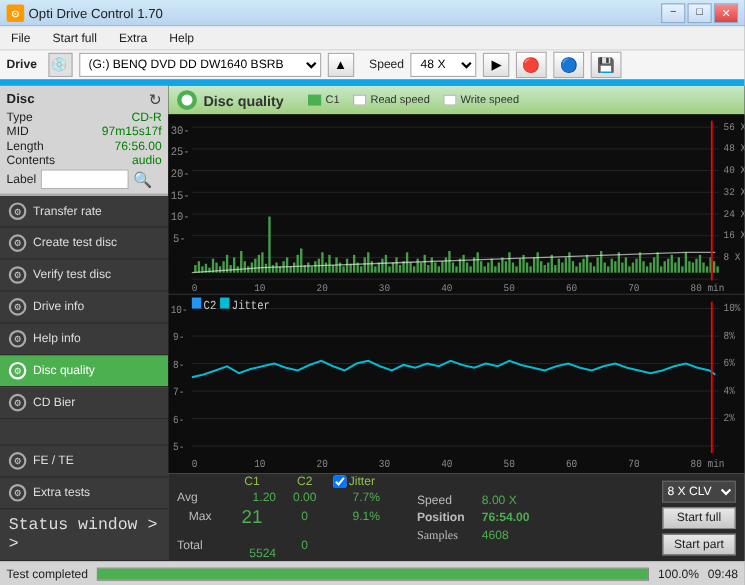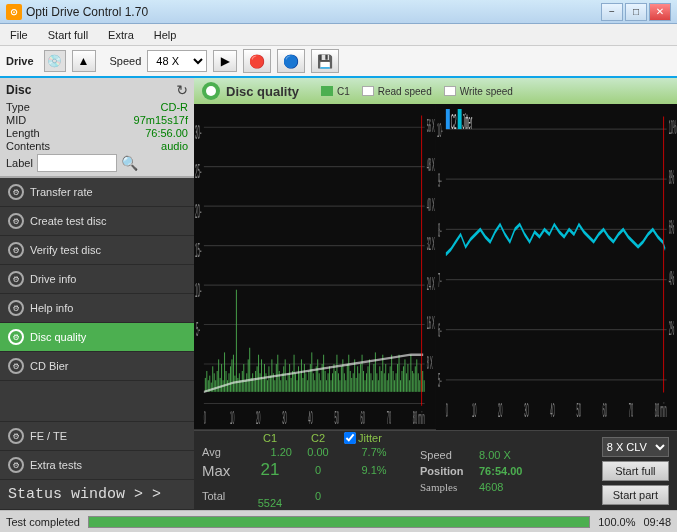--- a/index.html
+++ b/index.html
@@ -34,21 +34,21 @@
     }
     .menu-item { padding: 2px 6px; font-size: 11px; color: #222; cursor: pointer; }
 
     
     .drive-bar {
       background: #f5f5f5;
       height: 32px;
       display: flex;
       align-items: center;
       padding: 0 6px;
-      border-bottom: 2px solid #0ea5e9;
+      border-bottom: 6px solid #0ea5e9;
       gap: 6px;
     }
     .drive-label { font-size: 11px; color: #222; font-weight: bold; margin-right: 4px; }
     .drive-select {
       height: 22px;
       border: 1px solid #aaa;
       background: white;
       font-size: 11px;
       padding: 0 4px;
       min-width: 220px;
@@ -60,21 +60,21 @@
     .icon-btn { width: 28px; height: 24px; border: 1px solid #aaa; background: linear-gradient(to bottom, #fff, #ddd); cursor: pointer; display: flex; align-items: center; justify-content: center; font-size: 13px; }
 
     
     .main-layout {
       display: flex;
       height: calc(532px - 24px - 22px - 32px - 22px);
     }
 
     
     .sidebar {
-      width: 194px;
+      width: 153px;
       background: #3a3a3a;
       display: flex;
       flex-direction: column;
       flex-shrink: 0;
     }
 
     
     .disc-info {
       background: #d4d4d4;
       padding: 4px 6px;
@@ -218,20 +218,23 @@
 <div class="menu-bar">
   <span class="menu-item">File</span>
   <span class="menu-item">Start full</span>
   <span class="menu-item">Extra</span>
   <span class="menu-item">Help</span>
 </div>
 
 <div class="drive-bar">
   <span class="drive-label">Drive</span>
   <div style="width:22px;height:22px;background:#e0e0e0;border:1px solid #aaa;display:flex;align-items:center;justify-content:center;font-size:12px;">💿</div>
+  <select class="drive-select">
+    <option>(G:)  BENQ DVD DD DW1640 BSRB</option>
+  </select>
   <button class="drive-btn">▲</button>
   <span class="speed-label">Speed</span>
   <select class="speed-select">
     <option>48 X</option>
   </select>
   <button class="speed-btn">▶</button>
   <button class="icon-btn">🔴</button>
   <button class="icon-btn">🔵</button>
   <button class="icon-btn">💾</button>
 </div>
@@ -330,21 +333,21 @@
           <div class="legend-box" style="background:white;border:1px solid #aaa;"></div>
           <span>Read speed</span>
         </div>
         <div class="legend-item">
           <div class="legend-box" style="background:white;border:1px solid #aaa;"></div>
           <span>Write speed</span>
         </div>
       </div>
     </div>
 
-    <div style="flex:1;display:flex;background:#111;overflow:hidden;">
+    <div style="flex:1;display:flex;flex-direction:column;background:#111;overflow:hidden;font-family:Liberation Mono, monospace;">
 
       <div style="position:relative;flex:1;border-bottom:1px solid #333;">
         <svg width="100%" height="100%" viewBox="0 0 490 140" preserveAspectRatio="none">
 
           <rect width="490" height="140" fill="#0d0d0d"></rect>
 
           <text x="2" y="15" fill="#888" font-size="9">30-</text>
           <text x="2" y="32" fill="#888" font-size="9">25-</text>
           <text x="2" y="49" fill="#888" font-size="9">20-</text>
           <text x="2" y="66" fill="#888" font-size="9">15-</text>
@@ -594,28 +597,28 @@
             <span style="color:#8bc34a;font-size:11px;">Jitter</span>
           </div>
         </div>
         <div style="display:grid;grid-template-columns:42px 44px 44px 60px;gap:1px 4px;align-items:center;">
           <span style="color:#bbb;font-size:11px;">Avg</span>
           <span style="color:#4caf50;font-size:11px;text-align:right;">1.20</span>
           <span style="color:#4caf50;font-size:11px;text-align:center;">0.00</span>
           <span style="color:#4caf50;font-size:11px;text-align:center;">7.7%</span>
         </div>
         <div style="display:grid;grid-template-columns:42px 44px 44px 60px;gap:1px 4px;align-items:center;">
-          <span style="color:#bbb;font-size:15px;">Max</span>
+          <span style="color:#bbb;font-size:11px;text-align:center;">Max</span>
           <span style="color:#4caf50;font-size:17px;text-align:center;">21</span>
           <span style="color:#4caf50;font-size:11px;text-align:center;">0</span>
           <span style="color:#4caf50;font-size:11px;text-align:center;">9.1%</span>
         </div>
         <div style="display:grid;grid-template-columns:42px 44px 44px 60px;gap:1px 4px;align-items:center;">
           <span style="color:#bbb;font-size:11px;">Total</span>
-          <span style="color:#4caf50;font-size:11px;text-align:center;margin-top:15px;">5524</span>
+          <span style="color:#4caf50;font-size:11px;text-align:right;margin-top:15px;">5524</span>
           <span style="color:#4caf50;font-size:11px;text-align:center;">0</span>
           <span style="color:#4caf50;font-size:11px;text-align:center;"></span>
         </div>
       </div>
 
       <div style="display:flex;flex-direction:column;gap:4px;margin-left:8px;margin-right:8px;">
         <div style="display:flex;gap:4px;align-items:center;">
           <span style="color:#bbb;font-size:11px;min-width:55px;">Speed</span>
           <span style="color:#4caf50;font-size:11px;">8.00 X</span>
         </div>

